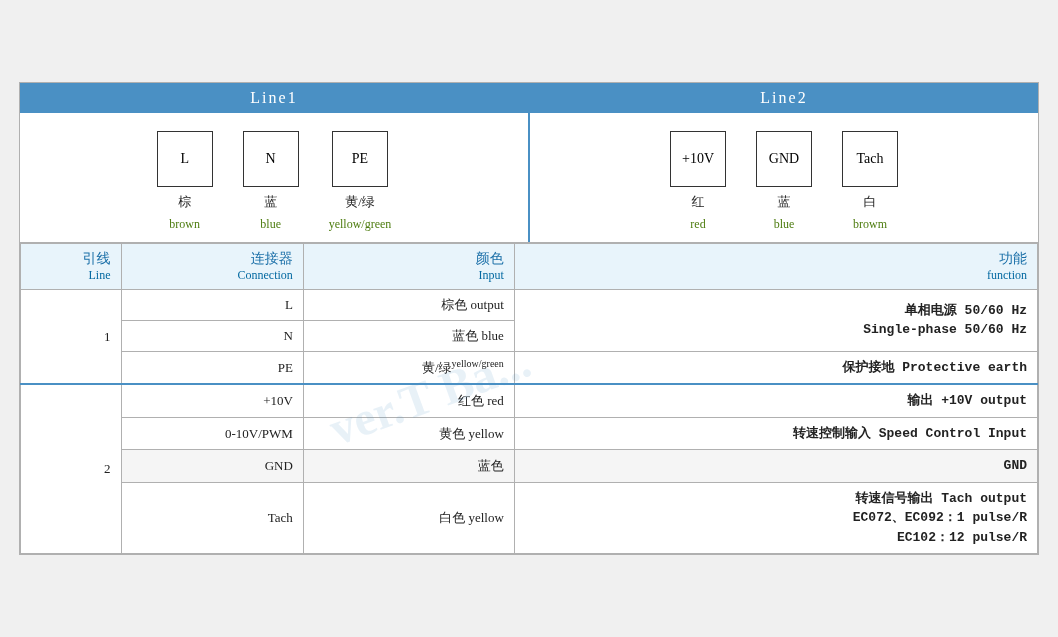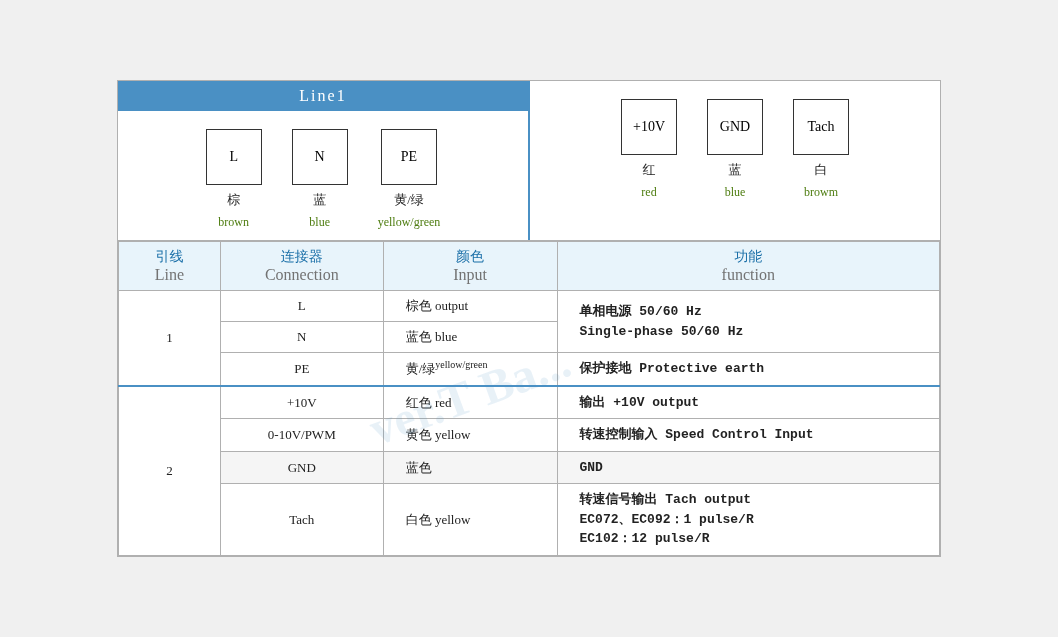--- a/index.html
+++ b/index.html
@@ -7,21 +7,21 @@
       background: #f0f0f0;
       display: flex;
       justify-content: center;
       align-items: center;
       min-height: 100vh;
       font-family: "SimSun", "宋体", serif;
     }
     .container {
       background: #fff;
       border: 1px solid #b0b0b0;
-      width: 824px;
+      width: 1020px;
     }
     
     .diagram-section {
       display: flex;
       border-bottom: 1px solid #b0b0b0;
     }
     .diagram-half {
       flex: 1;
       padding: 0;
     }
@@ -74,37 +74,38 @@
       color: #4d7c0f;
     }
 
     
     .data-table {
       width: 100%;
       border-collapse: collapse;
     }
     .data-table th, .data-table td {
       border: 1px solid #b0b0b0;
-      padding: 6px 22px;
+      padding: 6px 10px;
       vertical-align: middle;
+      text-align: right;
     }
     .col-header-row th {
       background: #e8f4fb;
       color: #1a6fa8;
       font-weight: normal;
       font-size: 13px;
     }
     .col-header-row th .zh {
       font-size: 14px;
       display: block;
     }
     .col-header-row th .en {
-      font-size: 16px;
+      font-size: 12px;
       display: block;
-      color: #737373;
+      color: #0369a1;
     }
     .data-table td {
       font-size: 13px;
       color: #222;
     }
     .line-cell {
       text-align: center;
       font-size: 16px;
       font-weight: normal;
     }
@@ -170,20 +171,21 @@
         </div>
         <div class="connector-item">
           <div class="connector-box">PE</div>
           <div class="connector-label">黄/绿</div>
           <div class="connector-sublabel">yellow/green</div>
         </div>
       </div>
     </div>
 
     <div class="diagram-half line2">
+      <div class="diagram-header">Line2</div>
       <div class="diagram-body">
         <div class="connector-item">
           <div class="connector-box">+10V</div>
           <div class="connector-label">红</div>
           <div class="connector-sublabel">red</div>
         </div>
         <div class="connector-item">
           <div class="connector-box">GND</div>
           <div class="connector-label">蓝</div>
           <div class="connector-sublabel">blue</div>

